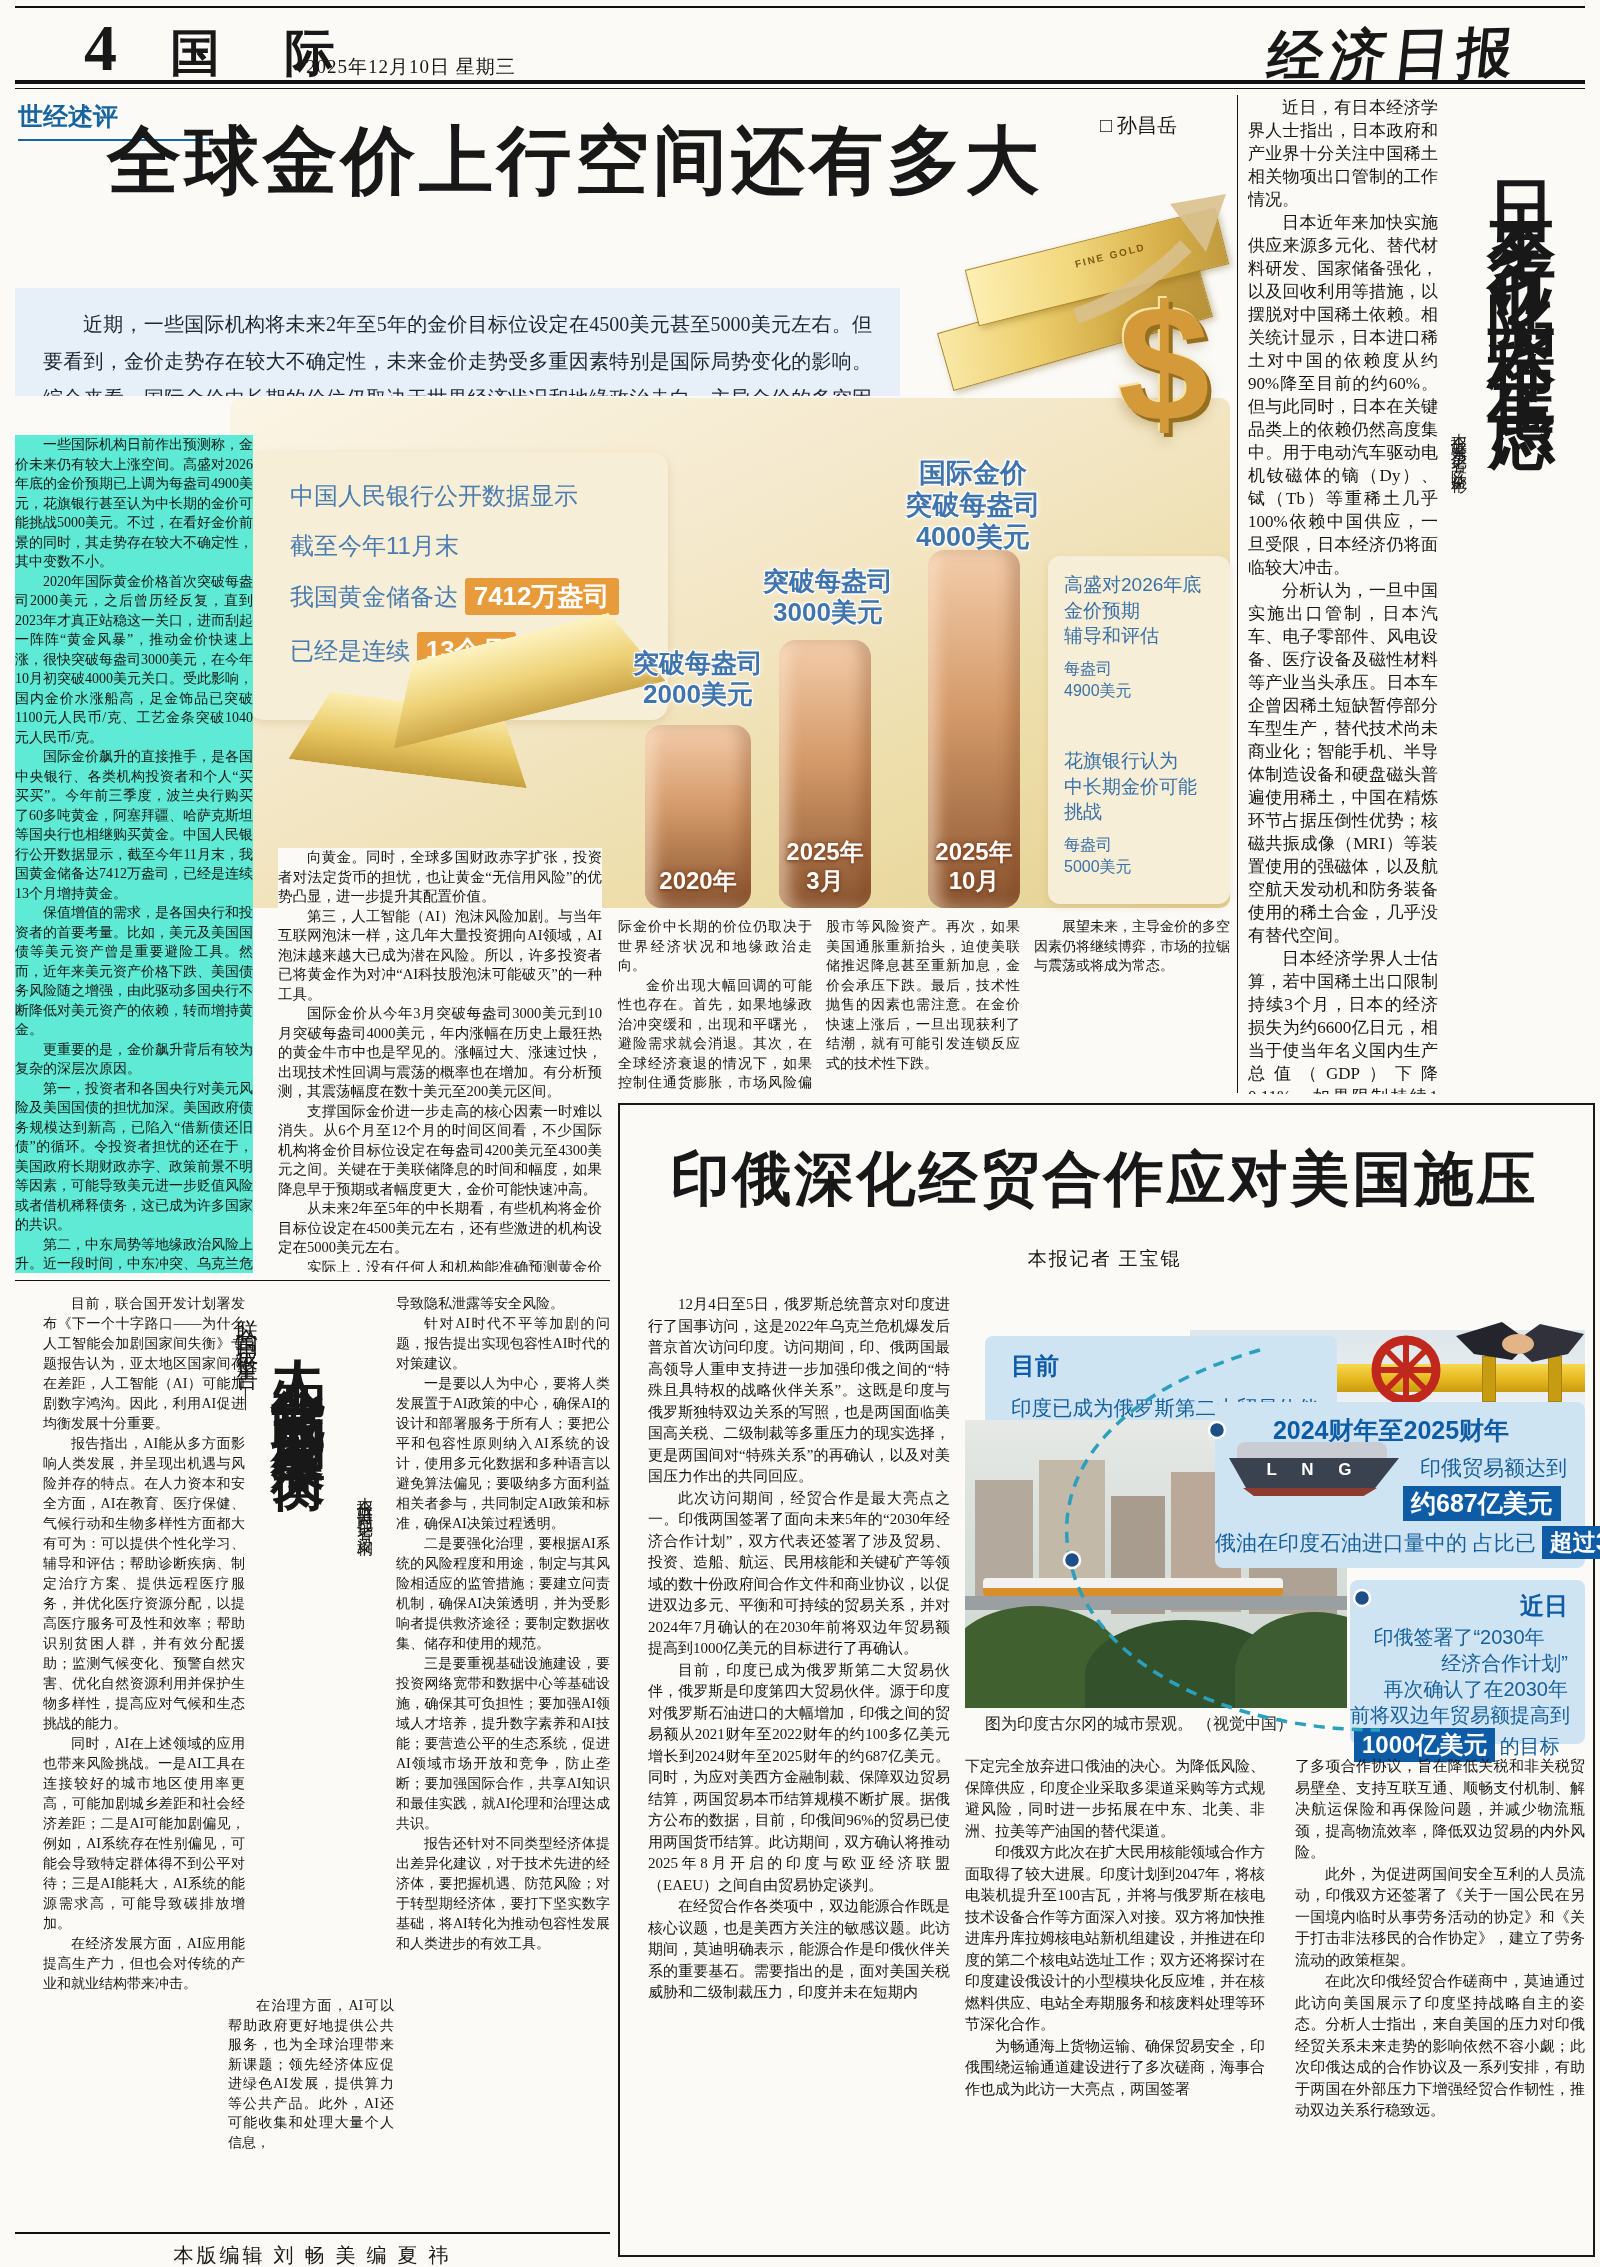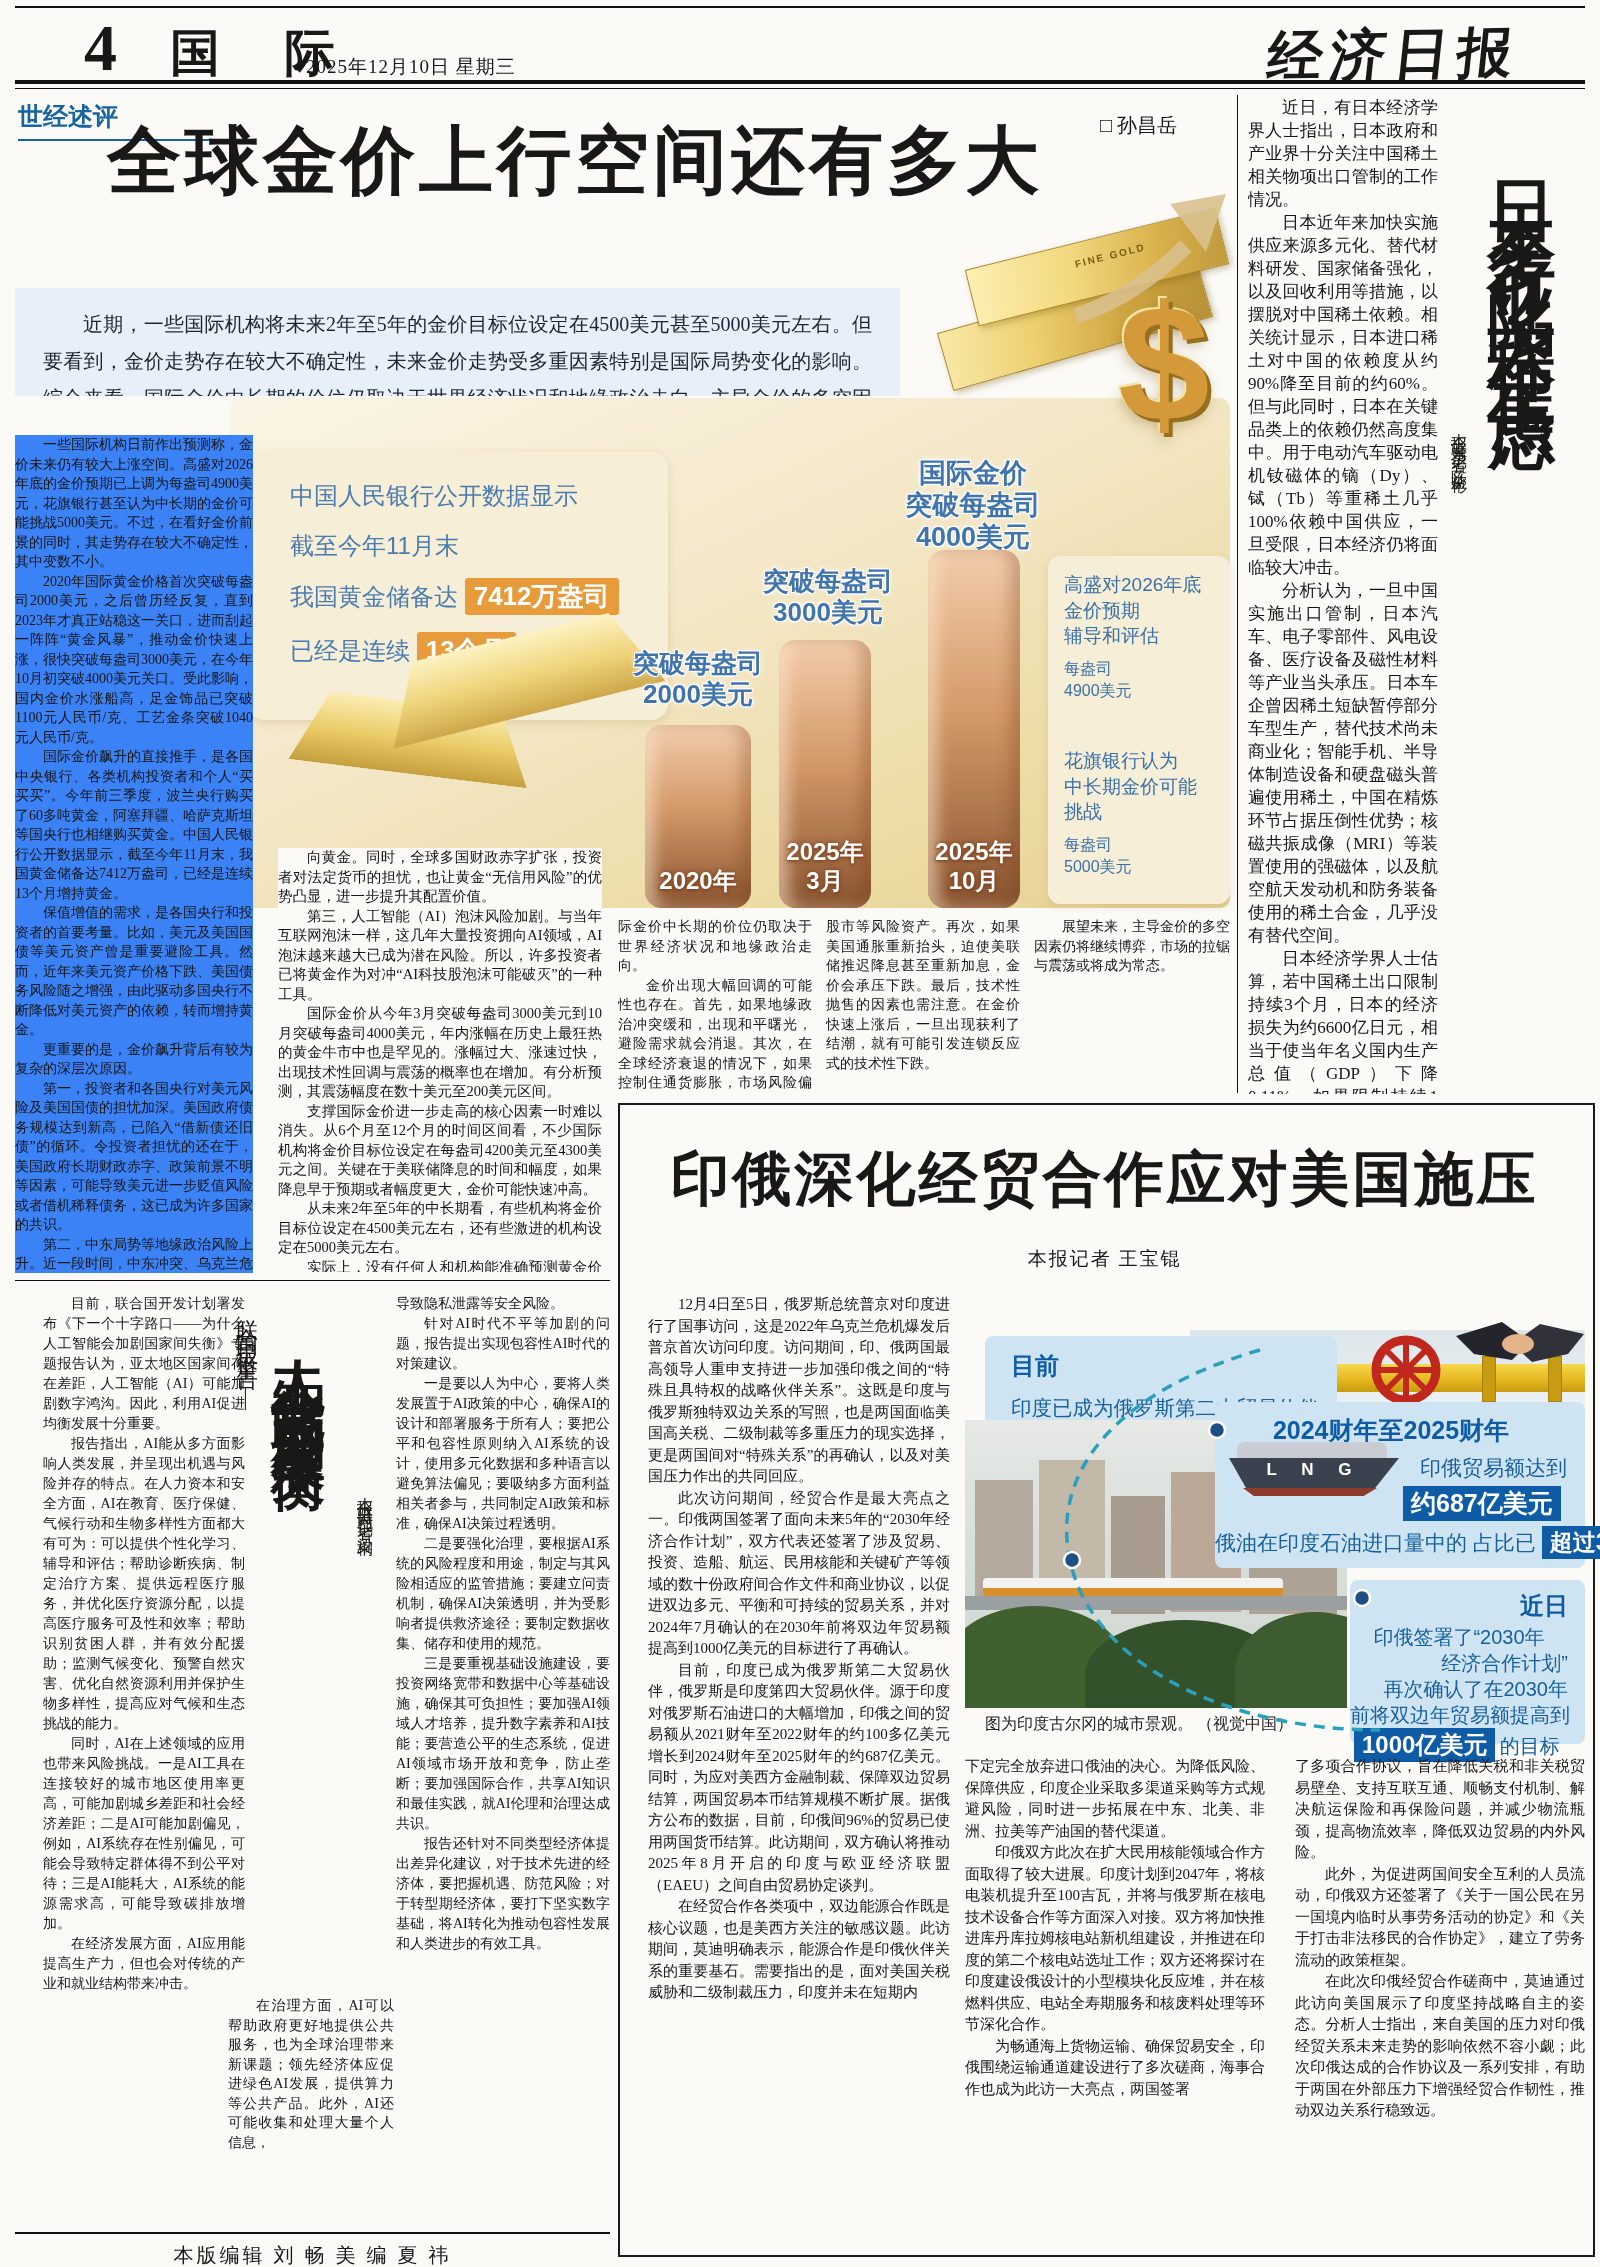--- a/index.html
+++ b/index.html
@@ -108,21 +108,21 @@
 辅导和评估</div>
     <div class="callout abs preline big" style="left:16px;top:102px;width:154px;">每盎司
 4900美元</div>
     <div class="callout abs preline" style="left:16px;top:192px;width:154px;font-size:19px;">花旗银行认为
 中长期金价可能
 挑战</div>
     <div class="callout abs preline big" style="left:16px;top:278px;width:154px;">每盎司
 5000美元</div>
   </div>
 
-  <div class="bodycol" style="left:15px;top:435px;width:238px;height:838px;font-size:14px;line-height:19.5px;background:#3b82f6;">
+  <div class="bodycol" style="left:15px;top:435px;width:238px;height:838px;font-size:14px;line-height:19.5px;background:#5eead4;">
     <p>一些国际机构日前作出预测称，金价未来仍有较大上涨空间。高盛对2026年底的金价预期已上调为每盎司4900美元，花旗银行甚至认为中长期的金价可能挑战5000美元。不过，在看好金价前景的同时，其走势存在较大不确定性，其中变数不小。</p>
     <p>2020年国际黄金价格首次突破每盎司2000美元，之后曾历经反复，直到2023年才真正站稳这一关口，进而刮起一阵阵“黄金风暴”，推动金价快速上涨，很快突破每盎司3000美元，在今年10月初突破4000美元关口。受此影响，国内金价水涨船高，足金饰品已突破1100元人民币/克、工艺金条突破1040元人民币/克。</p>
     <p>国际金价飙升的直接推手，是各国中央银行、各类机构投资者和个人“买买买”。今年前三季度，波兰央行购买了60多吨黄金，阿塞拜疆、哈萨克斯坦等国央行也相继购买黄金。中国人民银行公开数据显示，截至今年11月末，我国黄金储备达7412万盎司，已经是连续13个月增持黄金。</p>
     <p>保值增值的需求，是各国央行和投资者的首要考量。比如，美元及美国国债等美元资产曾是重要避险工具。然而，近年来美元资产价格下跌、美国债务风险随之增强，由此驱动多国央行不断降低对美元资产的依赖，转而增持黄金。</p>
     <p>更重要的是，金价飙升背后有较为复杂的深层次原因。</p>
     <p>第一，投资者和各国央行对美元风险及美国国债的担忧加深。美国政府债务规模达到新高，已陷入“借新债还旧债”的循环。令投资者担忧的还在于，美国政府长期财政赤字、政策前景不明等因素，可能导致美元进一步贬值风险或者借机稀释债务，这已成为许多国家的共识。</p>
     <p>第二，中东局势等地缘政治风险上升。近一段时间，中东冲突、乌克兰危机等地缘政治风险难解，有人士发出美国可能进行核试验的风声，推高市场避险需求，促使资金流</p>
   </div>
   <div class="bodycol" style="left:278px;top:848px;width:324px;height:424px;font-size:14.5px;line-height:19.5px;background:#fbfaf6;">
     <p>向黄金。同时，全球多国财政赤字扩张，投资者对法定货币的担忧，也让黄金“无信用风险”的优势凸显，进一步提升其配置价值。</p>

